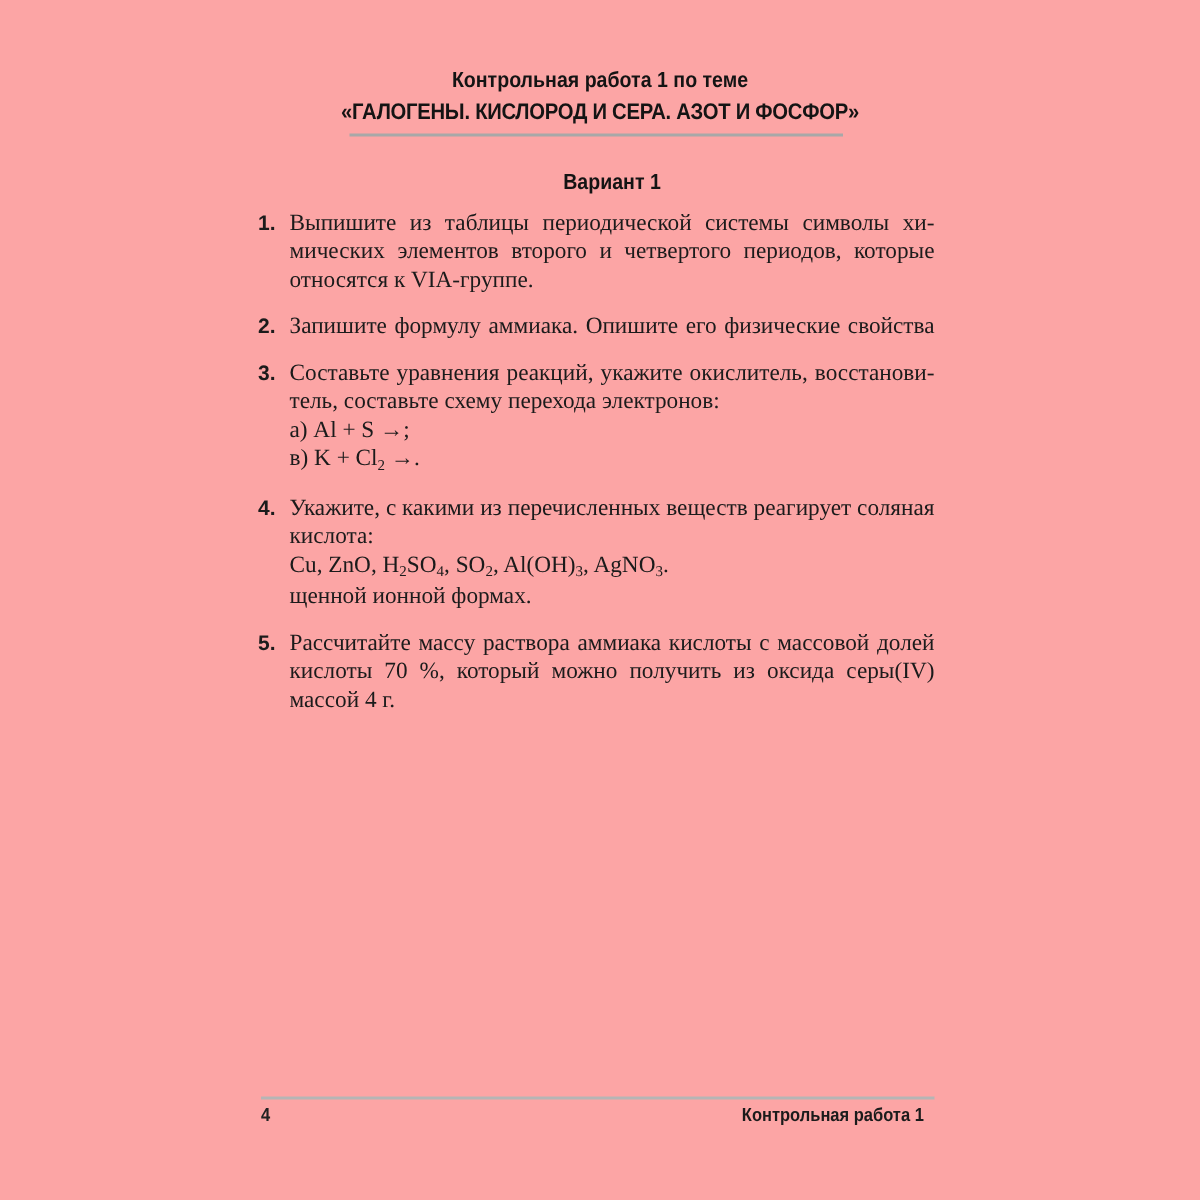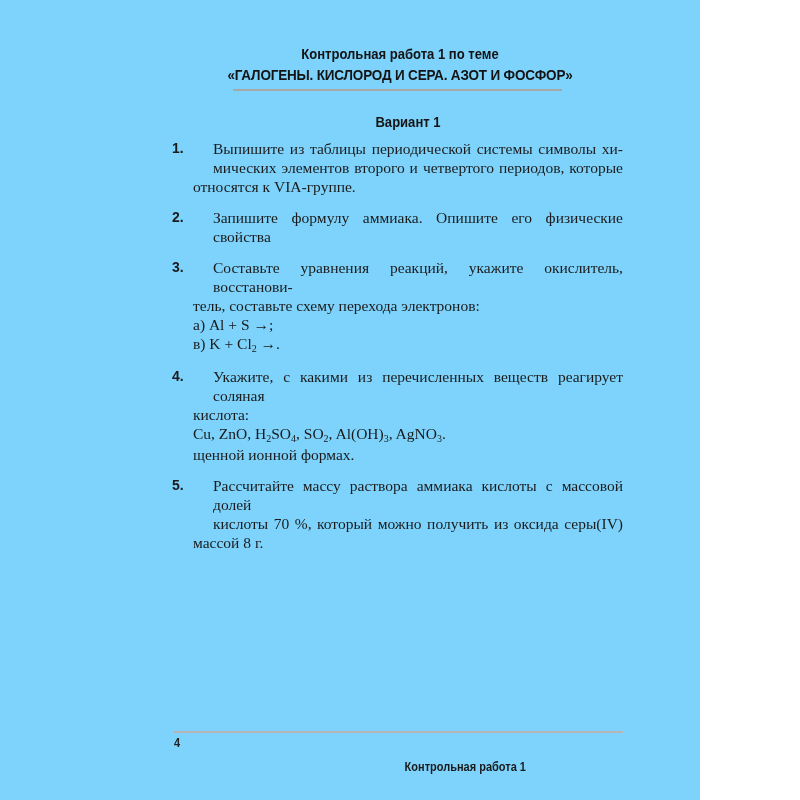--- a/index.html
+++ b/index.html
@@ -2,23 +2,23 @@
 <html><head>
 <meta charset="utf-8">
 <style>
   html, body {
     margin: 0;
     padding: 0;
     background: #ffffff;
   }
   .page {
     position: relative;
-    width: 700px;
+    width: 800px;
     height: 800px;
-    background: #7dd3fc;
+    background: #fca5a5;
     overflow: hidden;
   }
   
   .header {
     position: absolute;
     top: 44px;
     left: 0;
     width: 800px;
     text-align: center;
     color: #141414;
@@ -71,21 +71,21 @@
     line-height: 19px;
     color: #1b1b1b;
   }
   .task-body {
     width: 430px;
     font: 15.5px "Liberation Serif", "DejaVu Serif", serif;
     line-height: 19px;
     color: #1b1b1b;
   }
   .line { text-align: justify; }
-  .line.stretch { text-align-last: justify; margin-left: 20px; }
+  .line.stretch { text-align-last: justify; }
   .sub {
     font-size: 10px;
     position: relative;
     top: 3px;
   }
   
   .footer-rule {
     position: absolute;
     top: 731px;
     left: 174px;
@@ -96,24 +96,23 @@
   .page-num {
     position: absolute;
     top: 736px;
     left: 174px;
     font: bold 12.5px "Liberation Sans", sans-serif;
     color: #222222;
   }
   .section {
     position: absolute;
     top: 736px;
-    right: 174px;
+    right: 184px;
     font: bold 12.5px "Liberation Sans", sans-serif;
     color: #1b1b1b;
-    margin-top: 24px;
   }
 </style>
 </head>
 <body>
 
 <div class="page">
 
   <div class="header">
     <div class="pretitle condensed">Контрольная работа 1 по теме</div>
     <div class="worktitle condensed">«ГАЛОГЕНЫ. КИСЛОРОД И СЕРА. АЗОТ И ФОСФОР»</div>
@@ -154,21 +153,21 @@
           <div class="line">кислота:</div>
           <div class="line"><span>Cu, ZnO, H</span><span class="sub">2</span><span>SO</span><span class="sub">4</span><span>, SO</span><span class="sub">2</span><span>, Al(OH)</span><span class="sub">3</span><span>, AgNO</span><span class="sub">3</span><span>.</span></div>
           <div class="line">щенной ионной формах.</div>
         </div>
       </div>
       <div class="task">
         <div class="task-num">5.</div>
         <div class="task-body">
           <div class="line stretch">Рассчитайте массу раствора аммиака кислоты с массовой долей</div>
           <div class="line stretch">кислоты 70 %, который можно получить из оксида серы(IV)</div>
-          <div class="line">массой 8 г.</div>
+          <div class="line">массой 4 г.</div>
         </div>
       </div>
     </div>
 
   <div>
     <div class="footer-rule"></div>
     <span class="page-num"><span class="condensed-l">4</span></span>
     <span class="section"><span class="condensed-r">Контрольная работа 1</span></span>
   </div>
 

